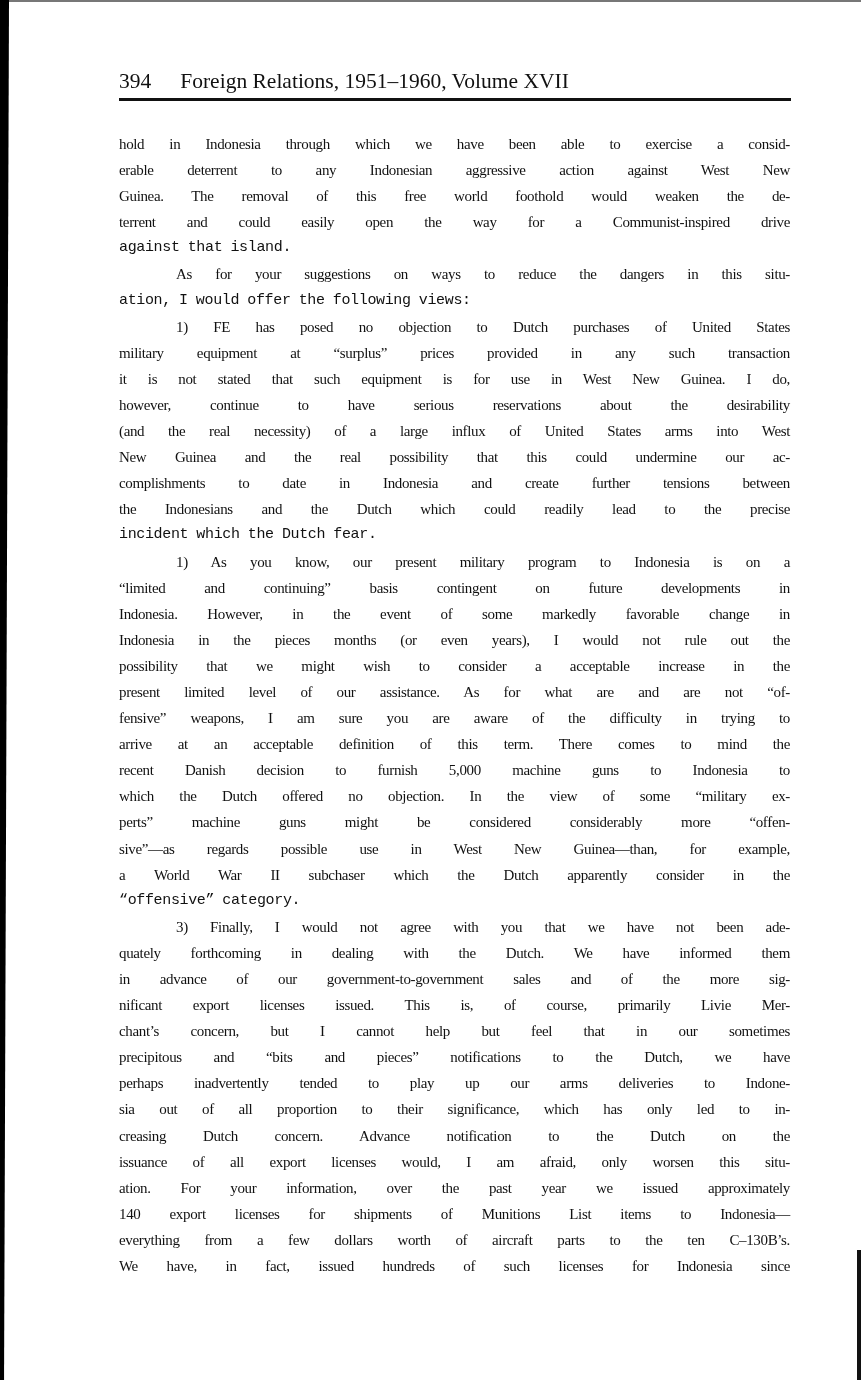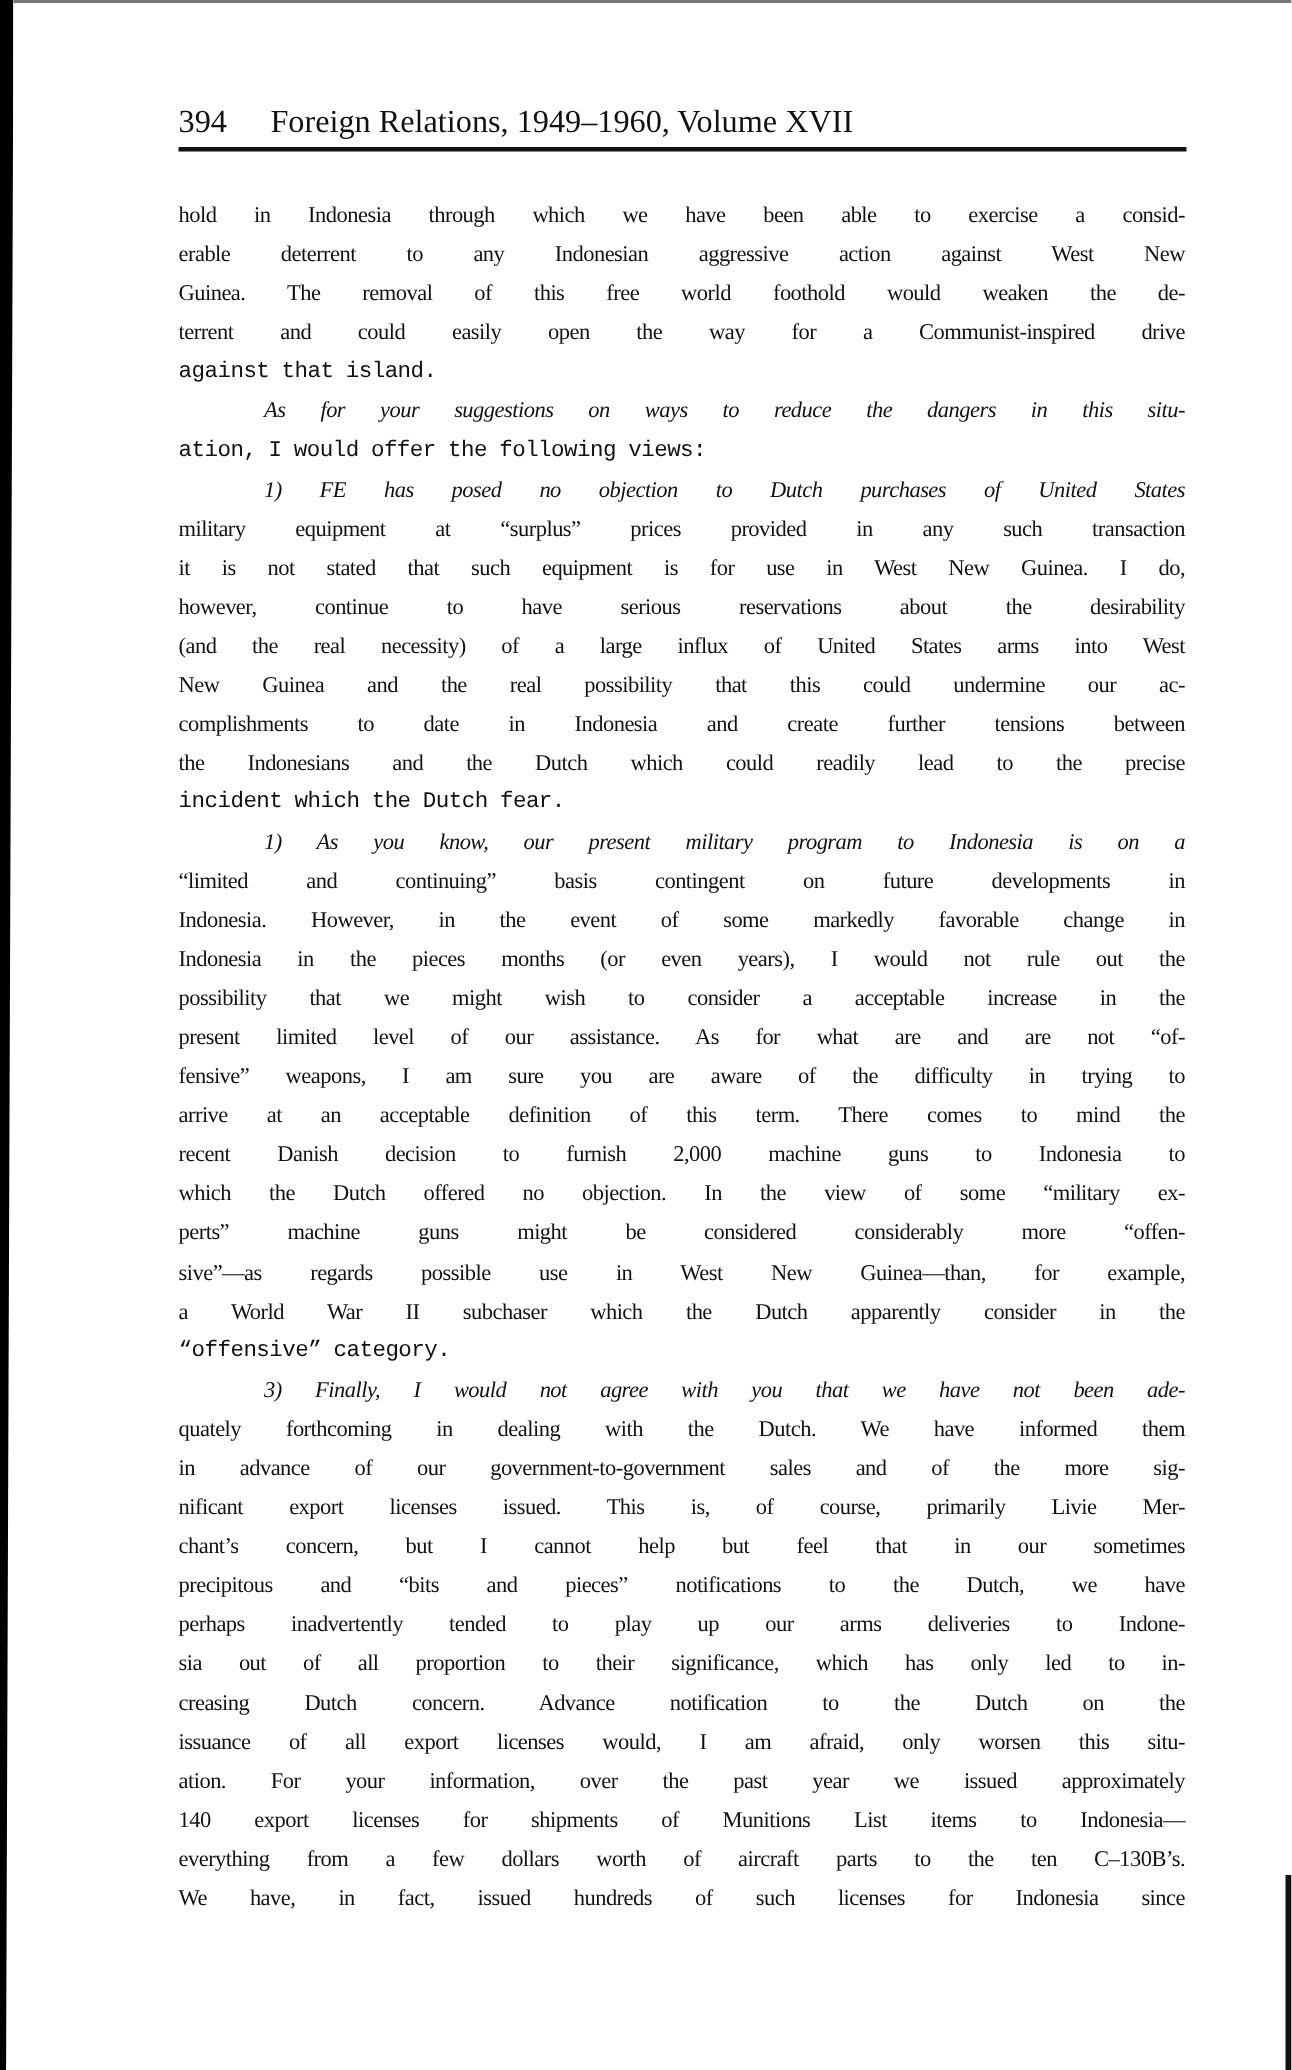--- a/index.html
+++ b/index.html
@@ -20,31 +20,31 @@
   .head-rule { position: absolute; left: 119px; top: 98px; width: 672px; height: 3px; background: #111; }
   .body-text {
     position: absolute; left: 119px; top: 131px; width: 671px;
     font-size: 15px; line-height: 26.1px;
   }
   .line {
     display: block; height: 26.1px; white-space: nowrap; text-align: justify;
     text-align-last: justify; letter-spacing: -0.35px; word-spacing: -0.5px;
   }
   .line.last { text-align-last: left; font-family: Liberation Mono, monospace; }
-  .line.indent { padding-left: 57px; font-style: italic; }
+  .line.indent { padding-left: 57px; }
 </style>
 </head>
 <body>
 
 <div class="edge-left"></div>
 <div class="edge-top"></div>
 <div class="edge-right"></div>
 
 <div class="running-head">
-  <span class="page-num">394</span><span>Foreign Relations, 1949–1960, Volume XVII</span>
+  <span class="page-num">394</span><span>Foreign Relations, 1951–1960, Volume XVII</span>
 </div>
 <div class="head-rule"></div>
 
 <div class="body-text">
 
   <div>
     <span class="line">hold in Indonesia through which we have been able to exercise a consid-</span>
     <span class="line">erable deterrent to any Indonesian aggressive action against West New</span>
     <span class="line">Guinea. The removal of this free world foothold would weaken the de-</span>
     <span class="line">terrent and could easily open the way for a Communist-inspired drive</span>
@@ -70,21 +70,21 @@
 
   <div>
     <span class="line indent">1)  As you know, our present military program to Indonesia is on a</span>
     <span class="line">“limited and continuing” basis contingent on future developments in</span>
     <span class="line">Indonesia. However, in the event of some markedly favorable change in</span>
     <span class="line">Indonesia in the pieces months (or even years), I would not rule out the</span>
     <span class="line">possibility that we might wish to consider a acceptable increase in the</span>
     <span class="line">present limited level of our assistance. As for what are and are not “of-</span>
     <span class="line">fensive” weapons, I am sure you are aware of the difficulty in trying to</span>
     <span class="line">arrive at an acceptable definition of this term. There comes to mind the</span>
-    <span class="line">recent Danish decision to furnish 2,000 machine guns to Indonesia to</span>
+    <span class="line">recent Danish decision to furnish 5,000 machine guns to Indonesia to</span>
     <span class="line">which the Dutch offered no objection. In the view of some “military ex-</span>
     <span class="line">perts” machine guns might be considered considerably more “offen-</span>
     <span class="line">sive”—as regards possible use in West New Guinea—than, for example,</span>
     <span class="line">a World War II subchaser which the Dutch apparently consider in the</span>
     <span class="line last">“offensive” category.</span>
   </div>
 
   <div>
     <span class="line indent">3)  Finally, I would not agree with you that we have not been ade-</span>
     <span class="line">quately forthcoming in dealing with the Dutch. We have informed them</span>

